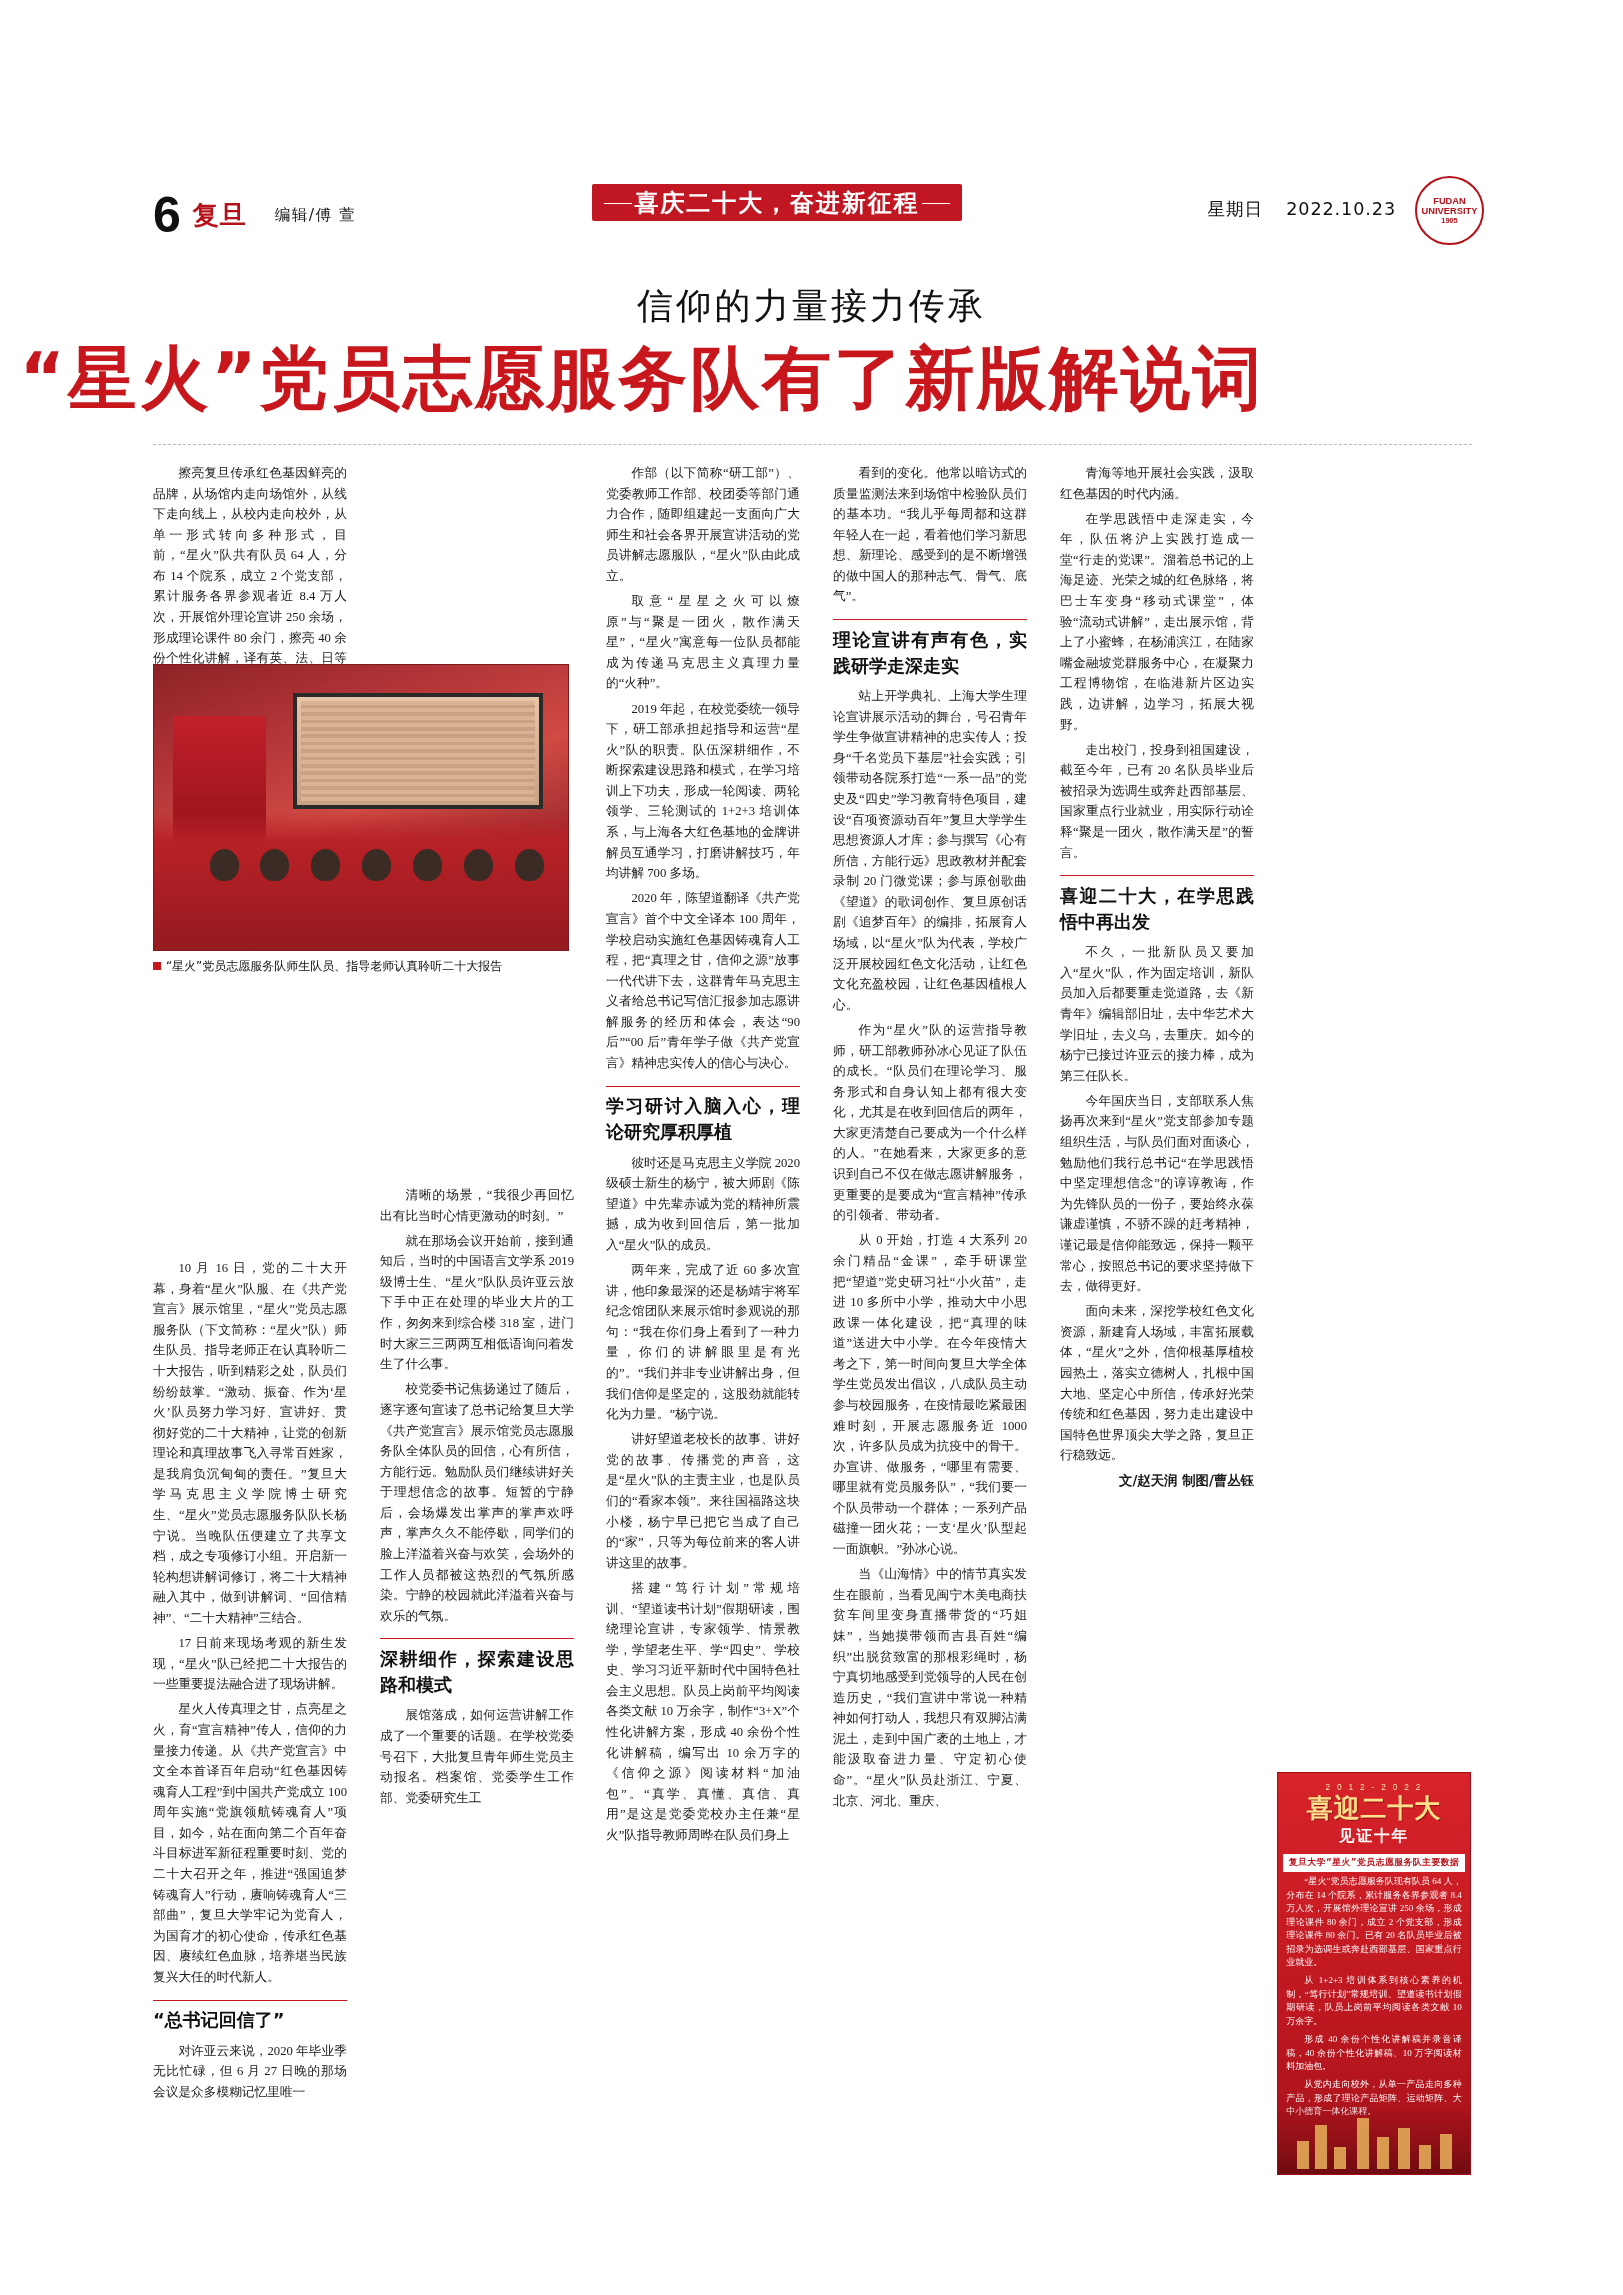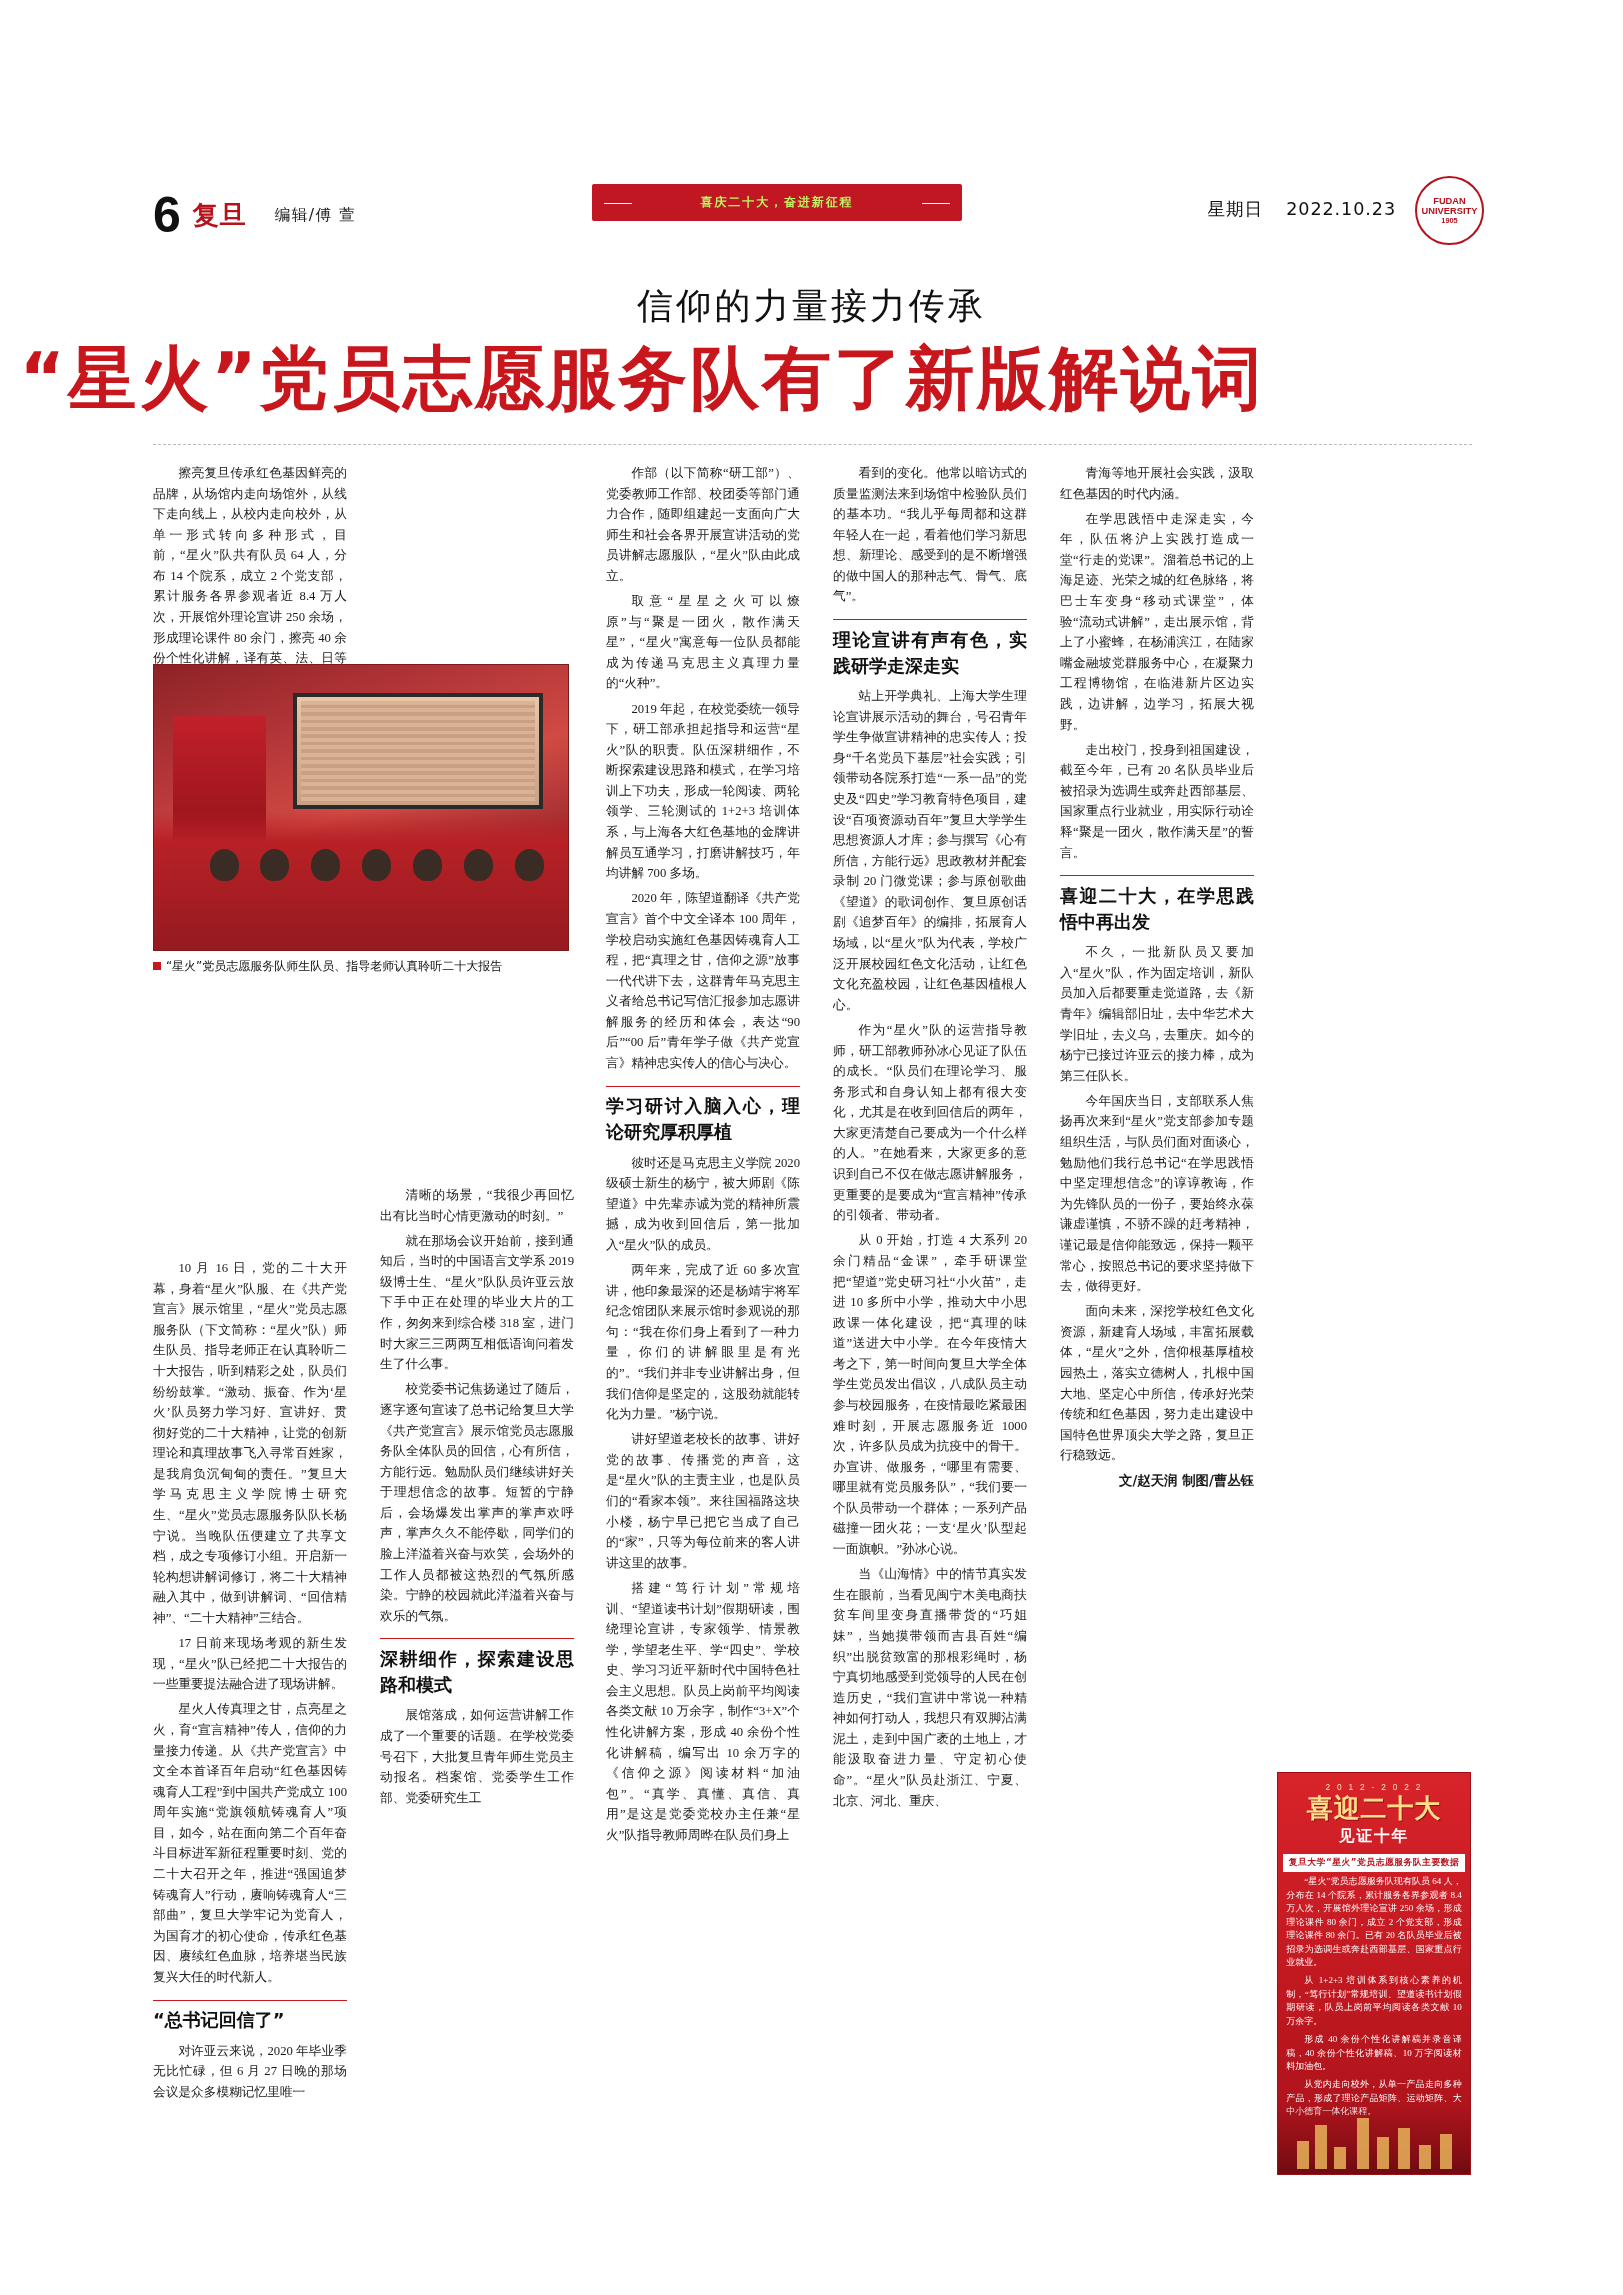--- a/index.html
+++ b/index.html
@@ -48,21 +48,21 @@
     display: flex; align-items: center; justify-content: center;
     border-radius: 1.9px;
   }
   .banner::before, .banner::after {
     content: "";
     position: absolute; top: 50%; width: 28px; height: 0.9px; background: #fff;
   }
   .banner::before { left: 12px; }
   .banner::after { right: 12px; }
   .banner span {
-    color: #bef264; font-size: 12px; font-weight: bold; letter-spacing: 1.9px;
+    color: #ffffff; font-size: 24px; font-weight: bold; letter-spacing: 1.9px;
     font-family: Liberation Mono, monospace;
   }
   .dateline {
     position: absolute; right: 227px; top: 197px;
     font-size: 17.6px; color: #111; letter-spacing: 0.9px;
     font-family: "DejaVu Sans", sans-serif;
     text-align: center;
   }
   .dateline .dow { margin-right: 16.7px; }
   .logo {

